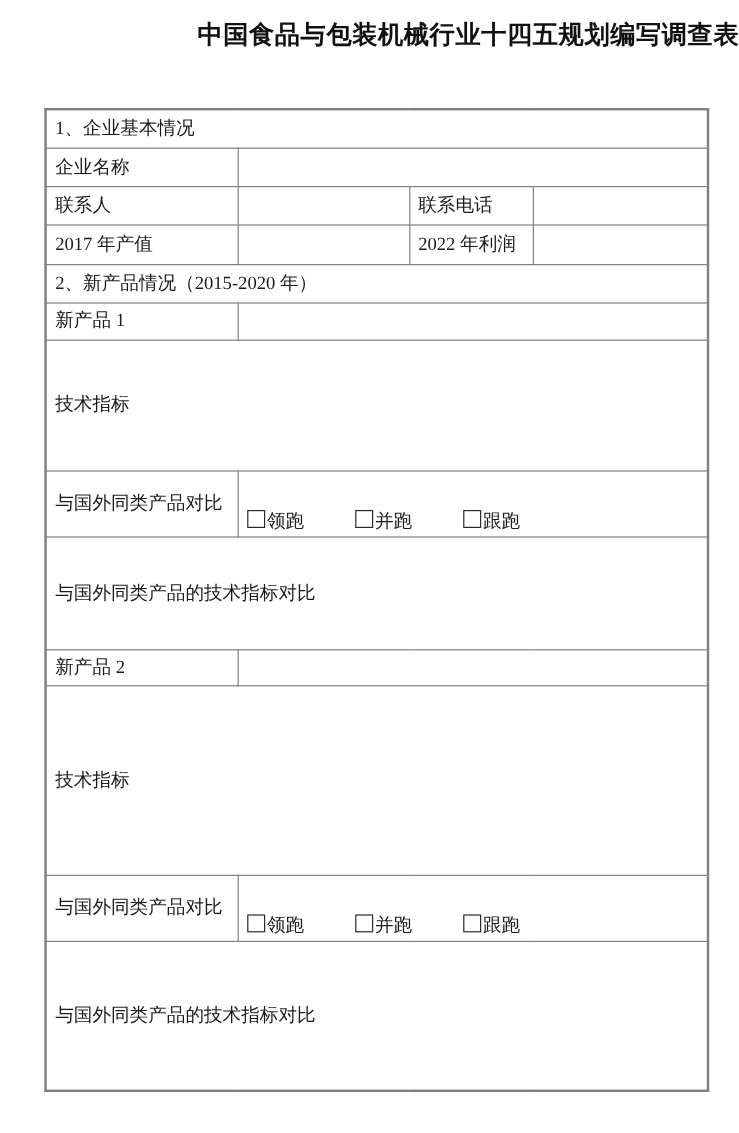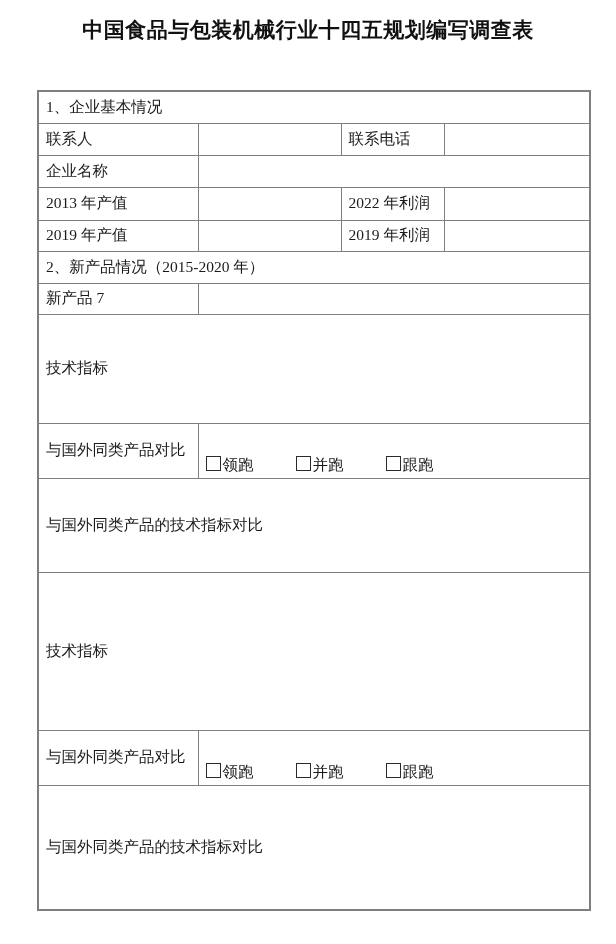--- a/index.html
+++ b/index.html
@@ -1,21 +1,21 @@
 <!DOCTYPE html>
 <html><head>
 <meta charset="utf-8">
 <style>
   html,body{margin:0;padding:0;}
   body{
     width:616px;height:944px;background:#ffffff;overflow:hidden;position:relative;
     font-family:"Liberation Serif","DejaVu Serif",serif;color:#1a1a1a;
   }
   .doc-title{
-    margin:16px 0 0 0;width:616px;text-align:center;
+    margin:16px 0 0 0;width:616px;text-align:right;
     font-family:"Liberation Sans","DejaVu Sans",sans-serif;
     font-weight:bold;font-size:21px;line-height:28px;color:#111;
     letter-spacing:0.5px;
   }
   table.form{
     position:absolute;left:37px;top:90px;width:552px;
     border-collapse:collapse;table-layout:fixed;
     border:2px solid #7f7f7f;
     font-size:15.5px;
   }
@@ -48,63 +48,61 @@
       <col style="width:143px">
       <col style="width:103px">
       <col style="width:146px">
   </colgroup>
 
   <tbody>
       <tr class="h32">
     <td colspan="4">1、企业基本情况</td>
   </tr>
   <tr class="h32">
+    <td>企业名称</td>
+    <td colspan="3"></td>
+  </tr>
+  <tr class="h32">
     <td>联系人</td>
     <td></td>
     <td>联系电话</td>
     <td></td>
   </tr>
-  <tr class="h32">
-    <td>企业名称</td>
-    <td colspan="3"></td>
-  </tr>
   <tr class="h33">
-    <td>2013 年产值</td>
+    <td>2017 年产值</td>
     <td></td>
     <td>2022 年利润</td>
-    <td></td>
-  </tr>
-  <tr class="h31">
-    <td>2019 年产值</td>
-    <td></td>
-    <td>2019 年利润</td>
     <td></td>
   </tr>
 
   <tr class="h32">
     <td colspan="4">2、新产品情况（2015-2020 年）</td>
   </tr>
 
   <tr class="h31">
-    <td>新产品 7</td>
+    <td>新产品 1</td>
     <td colspan="3"></td>
   </tr>
   <tr class="h109">
     <td class="tall" colspan="4">技术指标</td>
   </tr>
   <tr class="h30">
     <td>与国外同类产品对比</td>
     <td colspan="3">
       <span class="opt"><span class="box"></span><span>领跑</span></span><span class="opt"><span class="box"></span><span>并跑</span></span><span class="opt"><span class="box"></span><span>跟跑</span></span>
     </td>
   </tr>
   <tr class="h94">
     <td class="tall" colspan="4">与国外同类产品的技术指标对比</td>
   </tr>
 
+  <tr class="h30">
+    <td>新产品 2</td>
+    <td colspan="3"></td>
+  </tr>
   <tr class="h158">
     <td class="tall" colspan="4">技术指标</td>
   </tr>
   <tr class="h32">
     <td>与国外同类产品对比</td>
     <td colspan="3">
       <span class="opt"><span class="box"></span><span>领跑</span></span><span class="opt"><span class="box"></span><span>并跑</span></span><span class="opt"><span class="box"></span><span>跟跑</span></span>
     </td>
   </tr>
   <tr class="h125">

